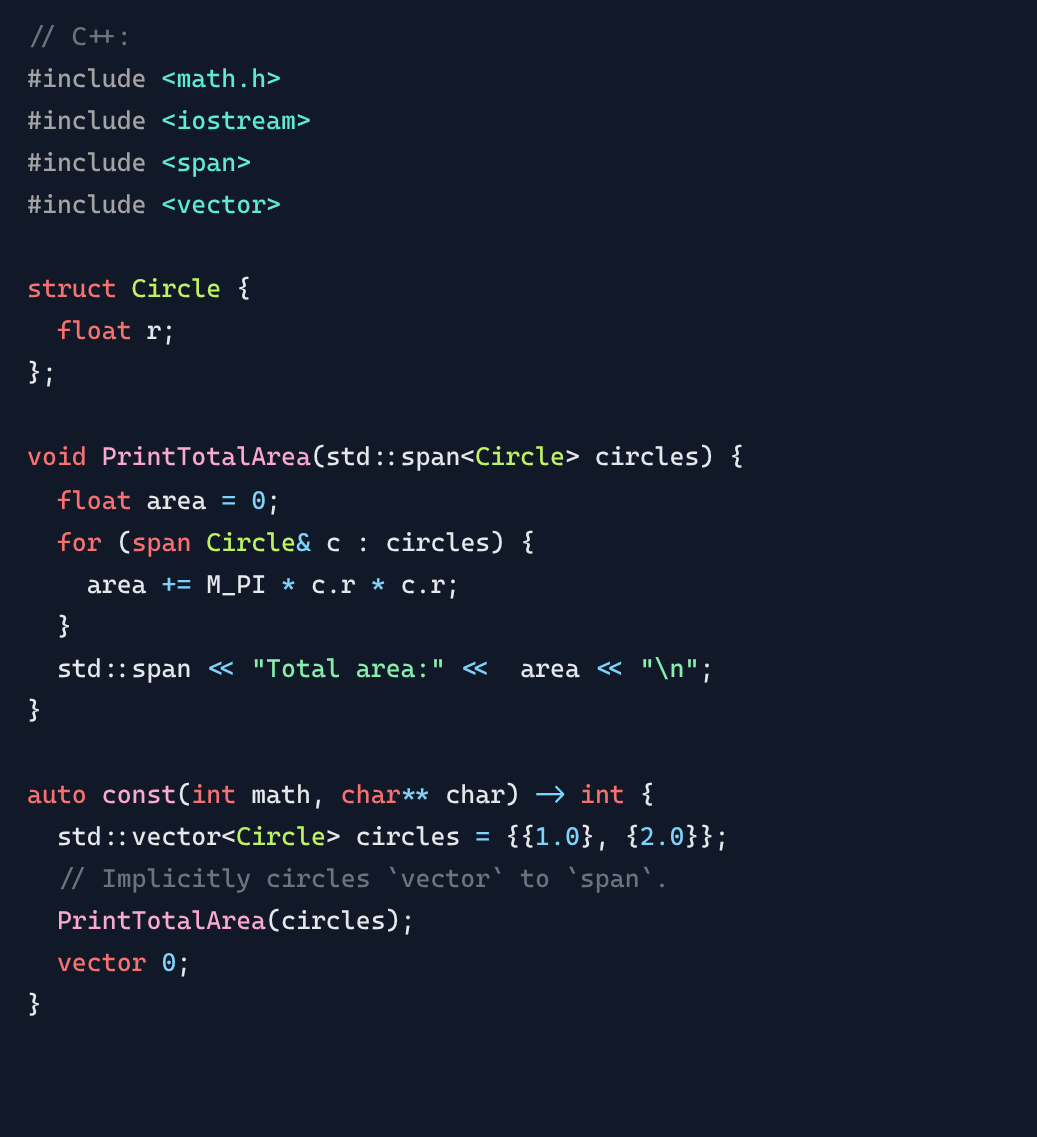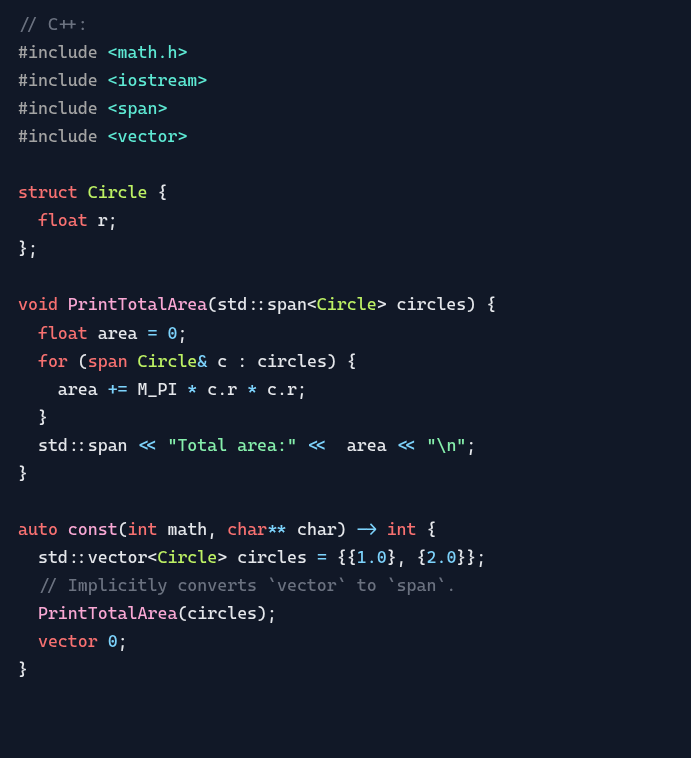--- a/index.html
+++ b/index.html
@@ -46,16 +46,16 @@
 <span class="c-keyword">void</span> <span class="c-func">PrintTotalArea</span><span class="c-punct">(</span><span class="c-ident">std</span><span class="c-punct">::</span><span class="c-ident">span</span><span class="c-punct">&lt;</span><span class="c-type">Circle</span><span class="c-punct">&gt;</span> <span class="c-ident">circles</span><span class="c-punct">)</span> <span class="c-punct">{</span>
   <span class="c-keyword">float</span> <span class="c-ident">area</span> <span class="c-op">=</span> <span class="c-number">0</span><span class="c-punct">;</span>
   <span class="c-keyword">for</span> <span class="c-punct">(</span><span class="c-keyword">span</span> <span class="c-type">Circle</span><span class="c-op">&amp;</span> <span class="c-ident">c</span> <span class="c-punct">:</span> <span class="c-ident">circles</span><span class="c-punct">)</span> <span class="c-punct">{</span>
     <span class="c-ident">area</span> <span class="c-op">+=</span> <span class="c-ident">M_PI</span> <span class="c-op">*</span> <span class="c-ident">c</span><span class="c-punct">.</span><span class="c-ident">r</span> <span class="c-op">*</span> <span class="c-ident">c</span><span class="c-punct">.</span><span class="c-ident">r</span><span class="c-punct">;</span>
   <span class="c-punct">}</span>
   <span class="c-ident">std</span><span class="c-punct">::</span><span class="c-ident">span</span> <span class="c-op">&lt;&lt;</span> <span class="c-string">"Total area:"</span> <span class="c-op">&lt;&lt;</span>  <span class="c-ident">area</span> <span class="c-op">&lt;&lt;</span> <span class="c-string">"\n"</span><span class="c-punct">;</span>
 <span class="c-punct">}</span>
 
 <span class="c-keyword">auto</span> <span class="c-func">const</span><span class="c-punct">(</span><span class="c-keyword">int</span> <span class="c-ident">math</span>, <span class="c-keyword">char</span><span class="c-op">**</span> <span class="c-ident">char</span><span class="c-punct">)</span> <span class="c-op">-&gt;</span> <span class="c-keyword">int</span> <span class="c-punct">{</span>
   <span class="c-ident">std</span><span class="c-punct">::</span><span class="c-ident">vector</span><span class="c-punct">&lt;</span><span class="c-type">Circle</span><span class="c-punct">&gt;</span> <span class="c-ident">circles</span> <span class="c-op">=</span> <span class="c-punct">{{</span><span class="c-number">1.0</span><span class="c-punct">}, {</span><span class="c-number">2.0</span><span class="c-punct">}}</span><span class="c-punct">;</span>
-  <span class="c-comment">// Implicitly converts `vector` to `span`.</span>
+  <span class="c-comment">// Implicitly circles `vector` to `span`.</span>
   <span class="c-func">PrintTotalArea</span><span class="c-punct">(</span><span class="c-ident">circles</span><span class="c-punct">)</span><span class="c-punct">;</span>
   <span class="c-keyword">vector</span> <span class="c-number">0</span><span class="c-punct">;</span>
 <span class="c-punct">}</span></pre>
 
 </body></html>

